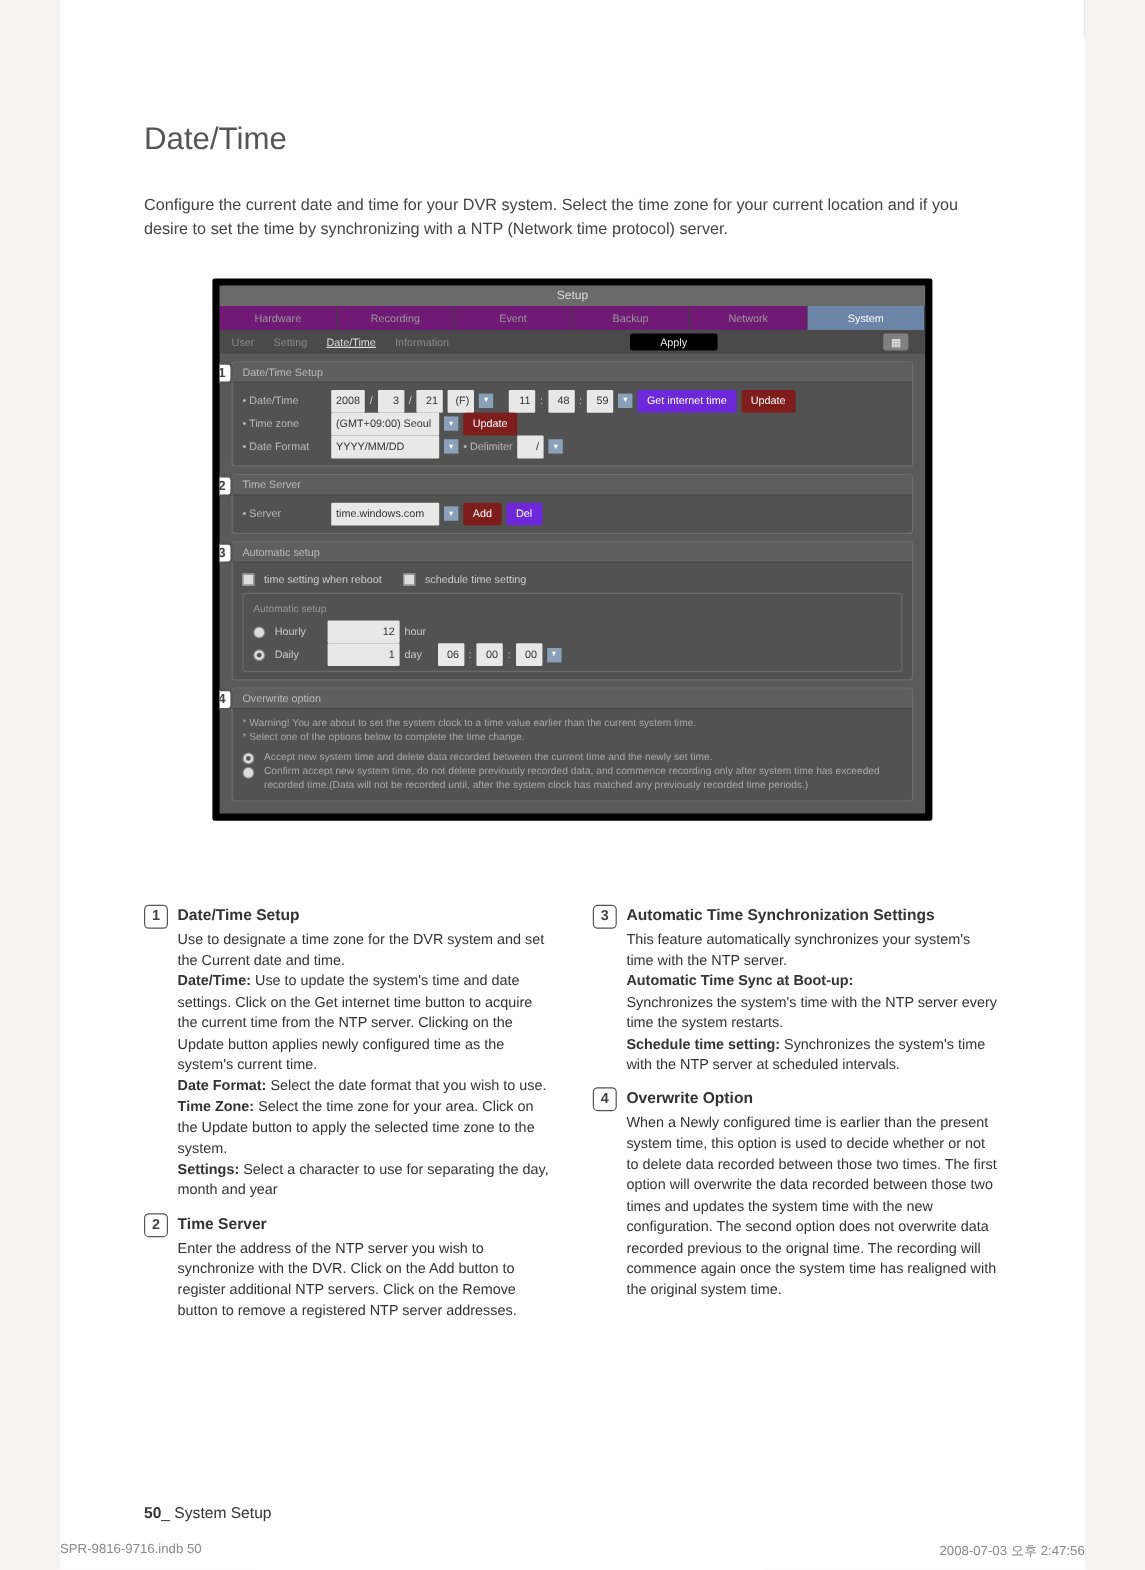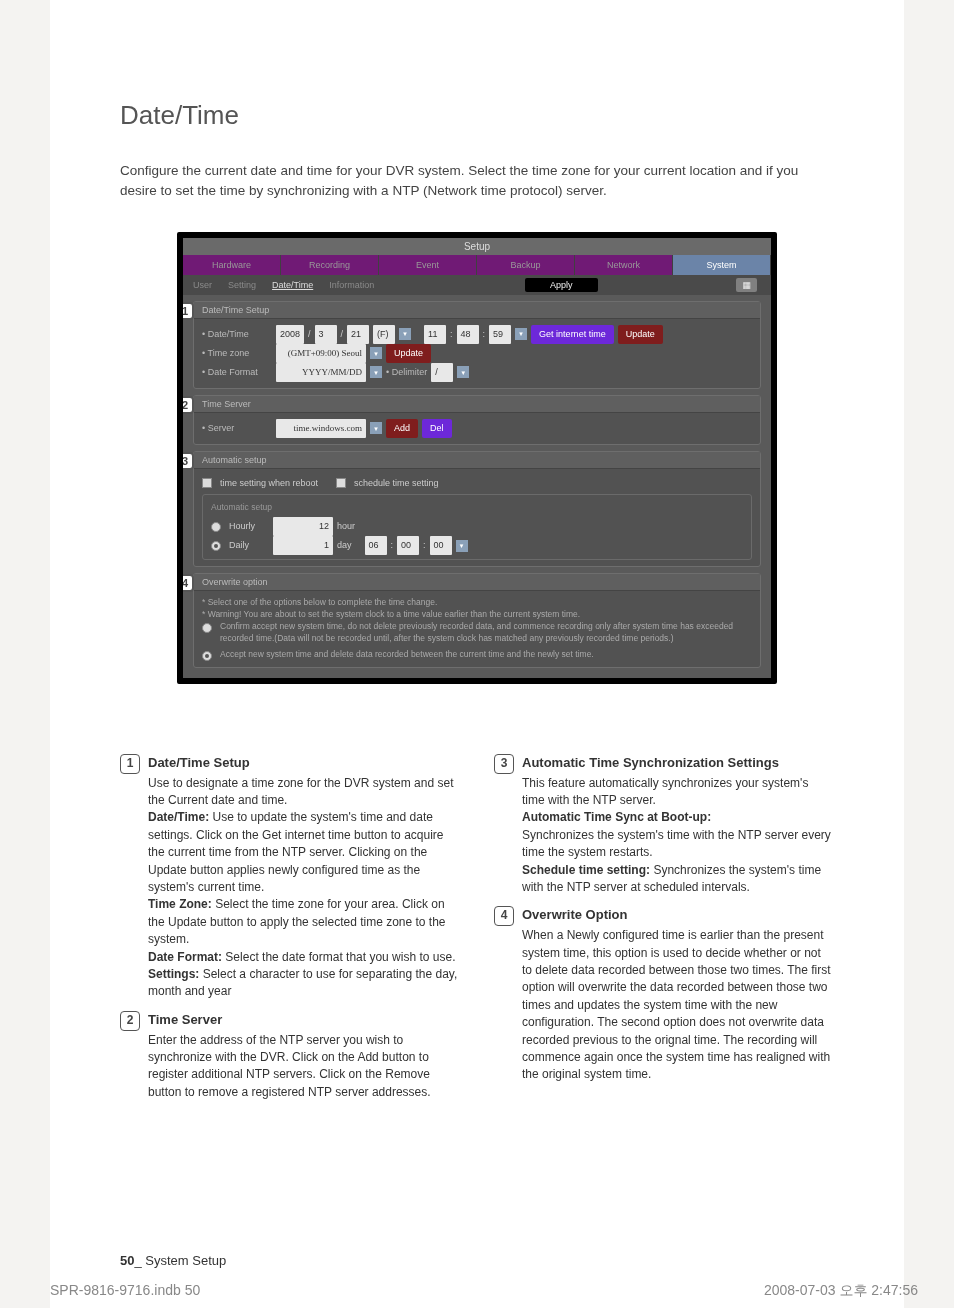--- a/index.html
+++ b/index.html
@@ -112,25 +112,25 @@
   .section-body { padding: 6px 8px; line-height: 1.9; }
 
   .row { display: flex; align-items: center; gap: 4px; flex-wrap: wrap; }
   .lbl { width: 70px; color: #bbb; font-size: 9px; }
   .lbl::before { content: "• "; }
   .fld {
     background: #e8e8e8;
     color: #333;
     padding: 1px 4px;
     min-width: 22px;
-    text-align: left;
+    text-align: right;
     font-size: 9px;
     border-radius: 1px;
   }
-  .fld.wide { min-width: 90px; text-align: right; font-family: Liberation Serif, serif; }
+  .fld.wide { min-width: 90px; text-align: left; }
   .btn-s {
     background: #6d28d9;
     color: #fff;
     padding: 1px 8px;
     border-radius: 2px;
     font-size: 9px;
   }
   .btn-s.green { background: #7f1d1d; text-align: center; }
   .dd { width: 12px; height: 12px; background:#8aa0b8; display:inline-flex; align-items:center; justify-content:center; }
   .dd::after { content:"▾"; font-size:7px; color:#fff; }
@@ -181,25 +181,25 @@
   .footer-left {
     position: absolute;
     left: 70px;
     bottom: 40px;
     font-size: 13px;
   }
   .footer-left b { font-weight: bold; }
   .footer-bottom {
     position: absolute;
     left: 50px;
-    right: 36px;
+    right: 50px;
     bottom: 8px;
     display: flex;
     justify-content: space-between;
-    font-size: 14px;
+    font-size: 11px;
     color: #888;
   }
   .crop-marks::before, .crop-marks::after {
     content: "";
     position: absolute;
     width: 1px;
     height: 30px;
     background: #666;
     top: 0;
   }
@@ -319,55 +319,55 @@
             <span class="dd"></span>
           </div>
         </div>
       </div>
     </div>
 
     <div class="section" style="margin-bottom:10px;">
       <div class="callout">4</div>
       <div class="section-head">Overwrite option</div>
       <div class="section-body warn-txt">
+        <div>* <span>Warning! You are about to set the system clock to a time value earlier than the current system time.</span></div>
         <div>* <span>Select one of the options below to complete the time change.</span></div>
-        <div>* <span>Warning! You are about to set the system clock to a time value earlier than the current system time.</span></div>
+        <div class="row" style="align-items:flex-start; margin-top:4px;">
+          <span class="rad sel" style="margin-top:2px;"></span>
+          <span style="flex:1;">Accept new system time and delete data recorded between the current time and the newly set time.</span>
+        </div>
         <div class="row" style="align-items:flex-start;">
           <span class="rad" style="margin-top:2px;"></span>
           <span style="flex:1;">Confirm accept new system time, do not delete previously recorded data, and commence recording only after system time has exceeded recorded time.(Data will not be recorded until, after the system clock has matched any previously recorded time periods.)</span>
-        </div>
-        <div class="row" style="align-items:flex-start; margin-top:4px;">
-          <span class="rad sel" style="margin-top:2px;"></span>
-          <span style="flex:1;">Accept new system time and delete data recorded between the current time and the newly set time.</span>
         </div>
       </div>
     </div>
 
   </div>
 
   <div class="desc-cols">
 
     <div class="col">
 
       <div class="item">
         <div class="numbox">1</div>
         <div class="sub-body">
           <div class="item-head">Date/Time Setup</div>
           <div>Use to designate a time zone for the DVR system and set the Current date and time.</div>
           <div>
             <span class="bold">Date/Time:</span>
             <span>Use to update the system's time and date settings. Click on the Get internet time button to acquire the current time from the NTP server. Clicking on the Update button applies newly configured time as the system's current time.</span>
           </div>
           <div>
+            <span class="bold">Date Format:</span>
+            <span>Select the date format that you wish to use.</span>
+          </div>
+          <div>
             <span class="bold">Time Zone:</span>
             <span>Select the time zone for your area. Click on the Update button to apply the selected time zone to the system.</span>
-          </div>
-          <div>
-            <span class="bold">Date Format:</span>
-            <span>Select the date format that you wish to use.</span>
           </div>
           <div>
             <span class="bold">Settings:</span>
             <span>Select a character to use for separating the day, month and year</span>
           </div>
         </div>
       </div>
 
       <div class="item">
         <div class="numbox">2</div>

